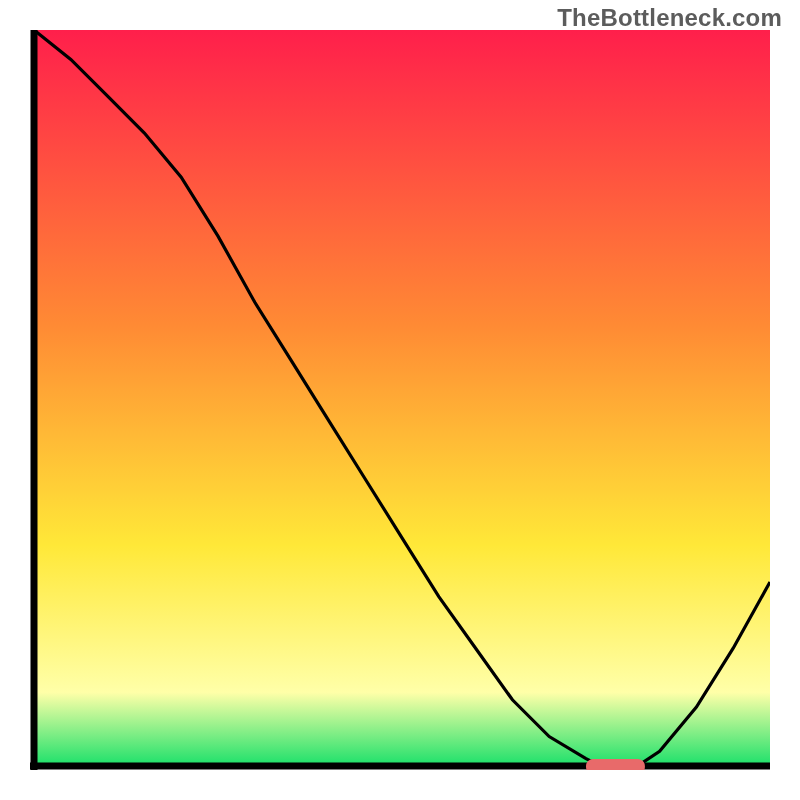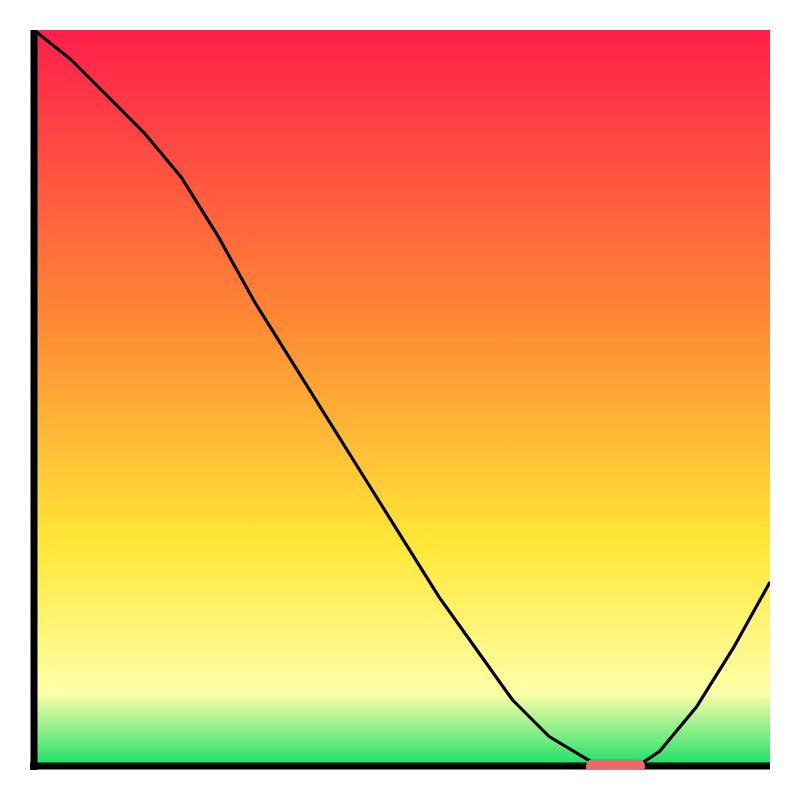--- a/index.html
+++ b/index.html
@@ -35,20 +35,21 @@
     width: 740px;
     height: 740px;
     display: block;
   }
 </style>
 </head>
 <body>
 
 <div class="page">
 
+  <div class="watermark">TheBottleneck.com</div>
 
   <div class="plot-wrap">
     <svg class="plot" viewBox="0 0 740 740">
       <defs>
         <linearGradient id="bg-grad" x1="0" y1="0" x2="0" y2="1">
           <stop offset="0%" stop-color="#ff1f4b"></stop>
           <stop offset="40%" stop-color="#ff8a34"></stop>
           <stop offset="70%" stop-color="#ffe838"></stop>
           <stop offset="90%" stop-color="#ffffa8"></stop>
           <stop offset="100%" stop-color="#1be06a"></stop>

